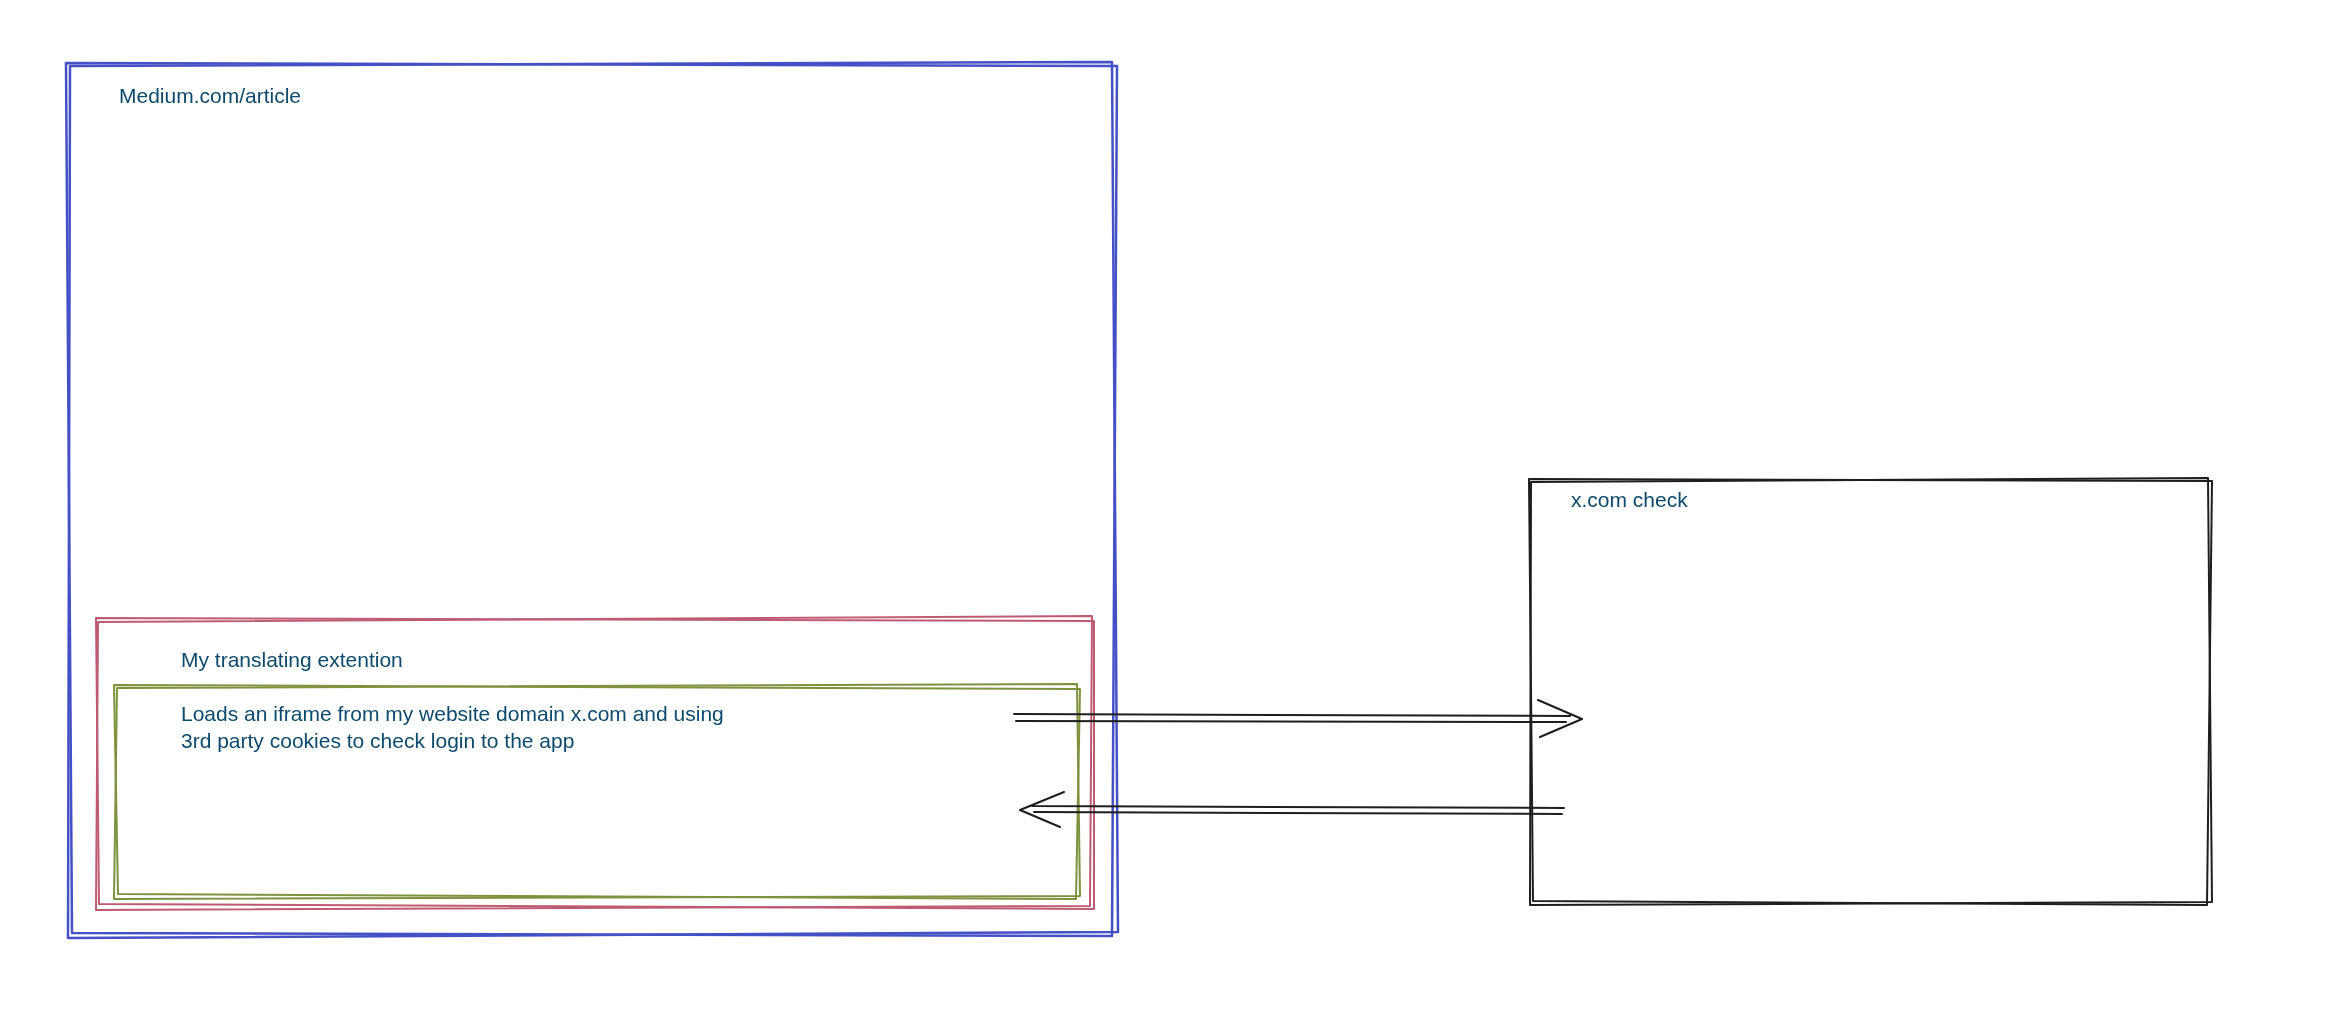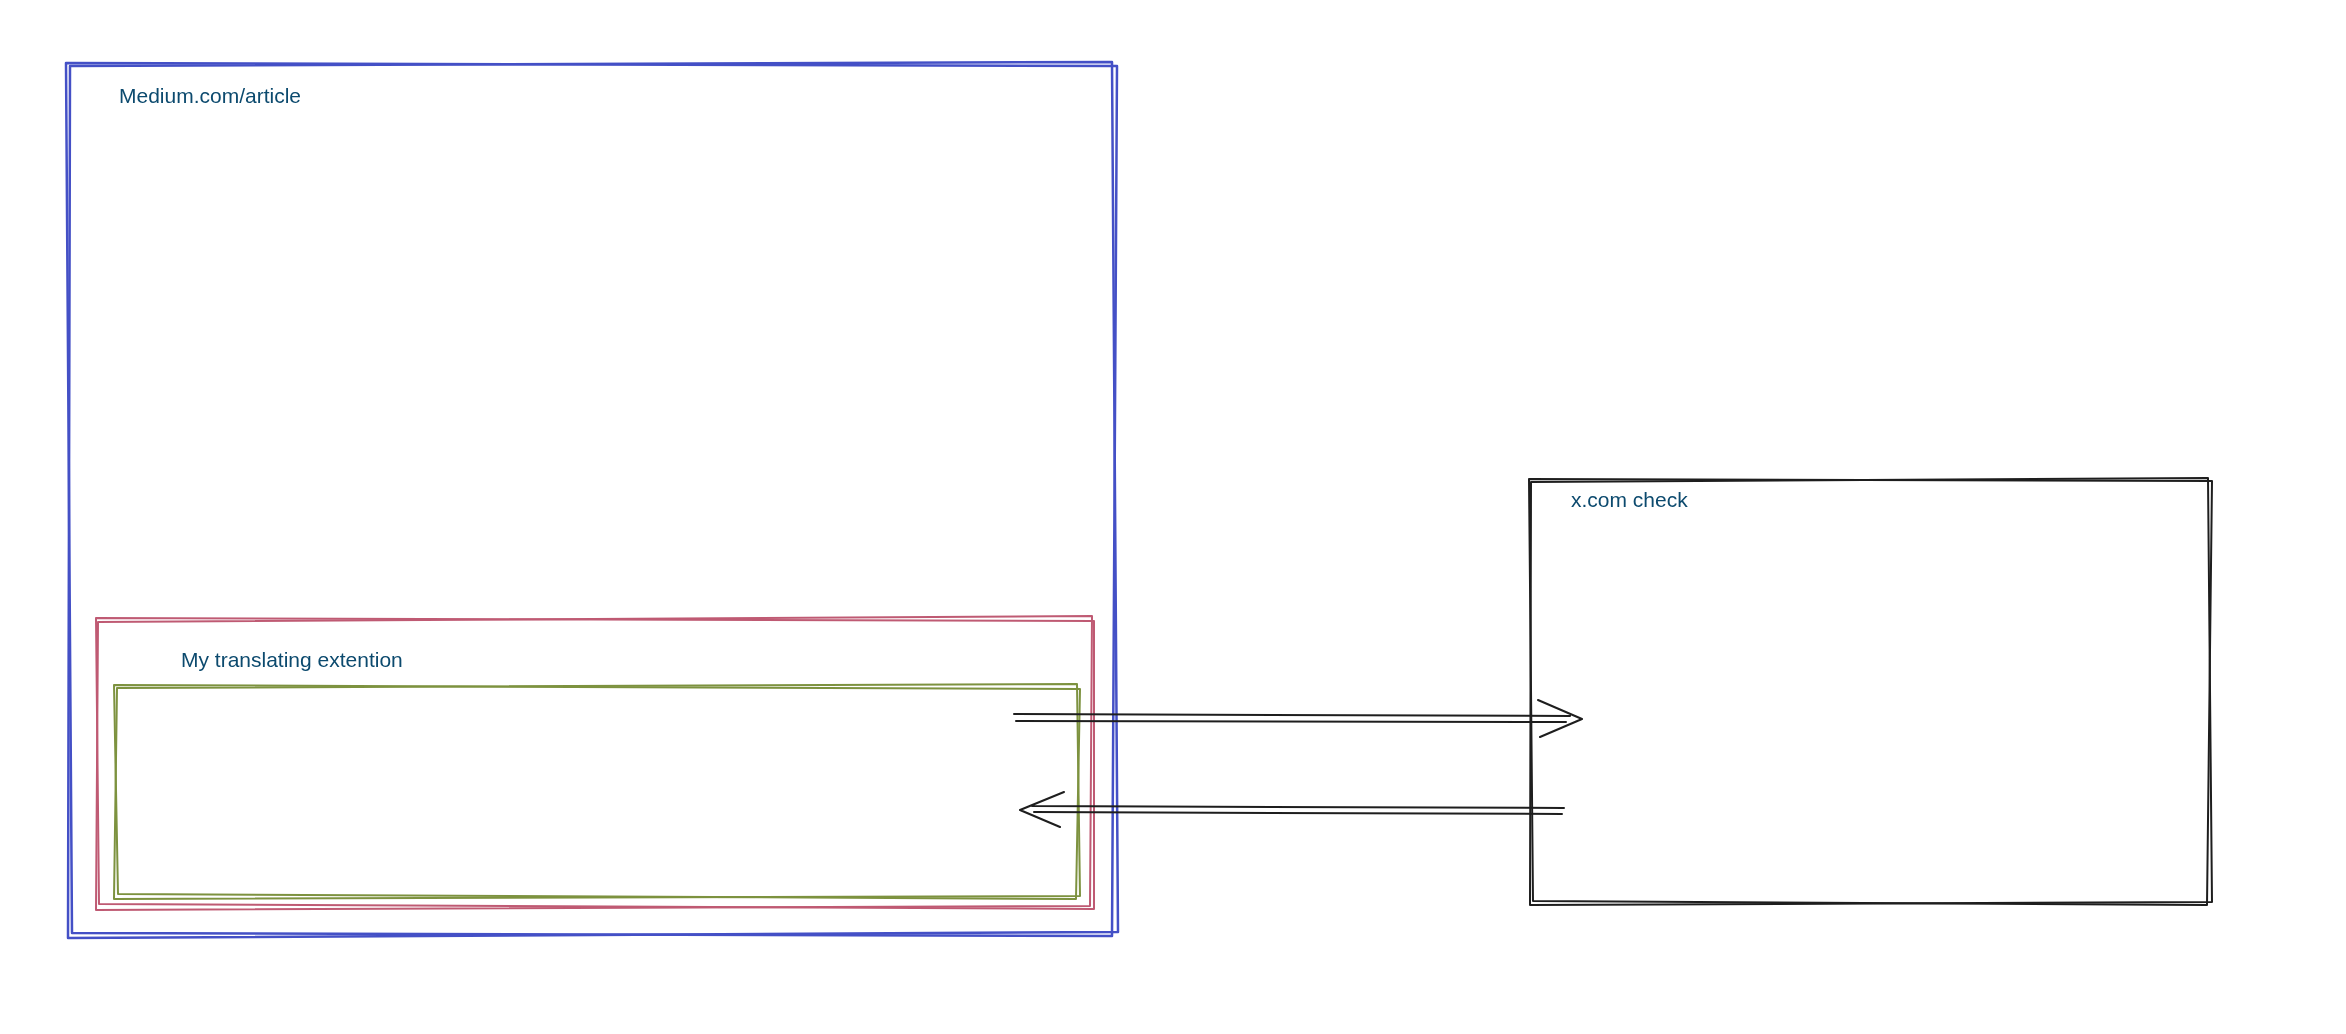--- a/index.html
+++ b/index.html
@@ -56,16 +56,20 @@
 
     <path stroke-width="2" d="M 1014 714 L 1570 716 M 1016 721 L 1566 722 M 1582 719 L 1538 700 M 1582 719 L 1540 737" stroke="#1e1e1e"></path>
 
     <path stroke-width="2" d="M 1564 808 L 1032 806 M 1562 814 L 1034 812 M 1020 810 L 1064 792 M 1020 810 L 1060 827" stroke="#1e1e1e"></path>
   </svg>
 
   <div class="label" style="left:119px; top:82px;">Medium.com/article</div>
 
   <div class="label" style="left:181px; top:646px;">My translating extention</div>
 
+  <div class="label" style="left:181px; top:700px;">
+    <span>Loads an iframe from my website domain x.com and using</span><br>
+    <span>3rd party cookies to check login to the app</span>
+  </div>
 
   <div class="label" style="left:1571px; top:486px;">x.com check</div>
 
 </div>
 
 </body></html>

